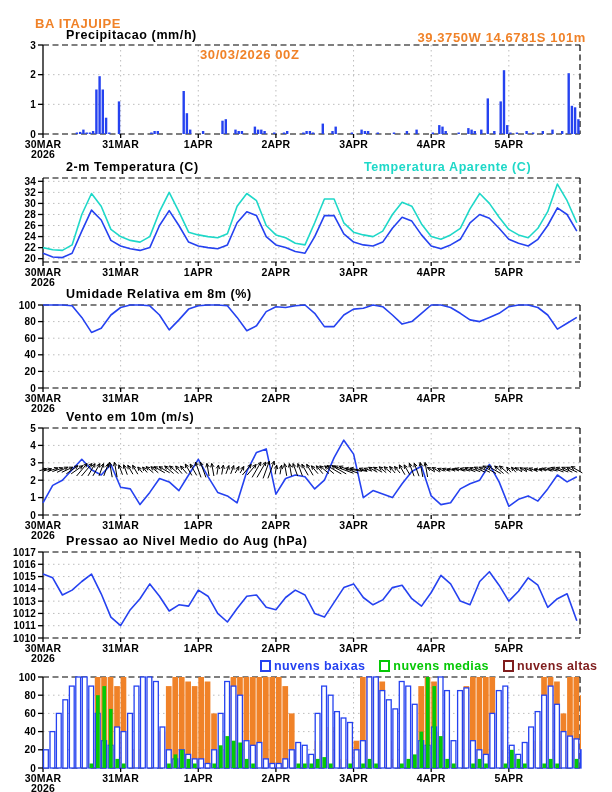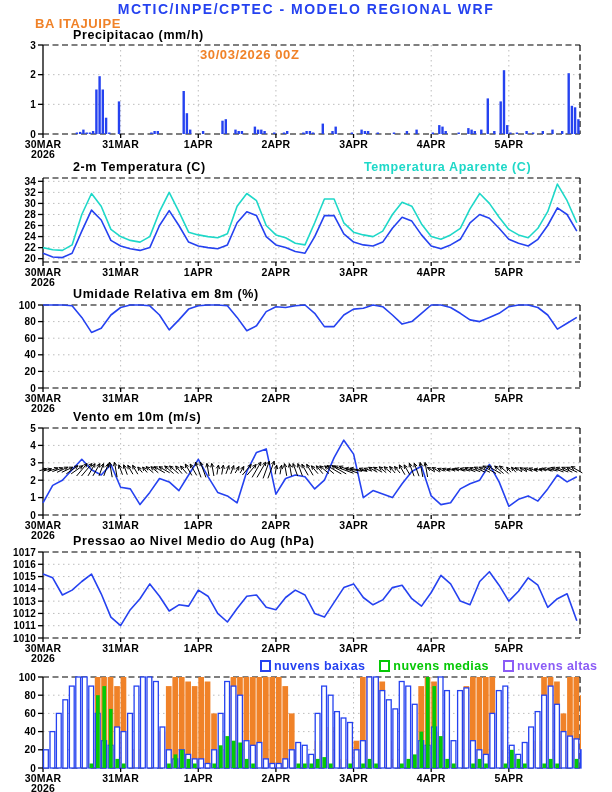--- a/index.html
+++ b/index.html
@@ -5,33 +5,33 @@
   html,body{margin:0;padding:0;background:#ffffff;}
   .page{position:relative;width:612px;height:792px;background:#fff;overflow:hidden;
         font-family:"Liberation Sans",sans-serif;}
   svg{position:absolute;left:0;top:0;}
   .tick{font:bold 10px "Liberation Sans",sans-serif;fill:#000;letter-spacing:.2px;}
   .xlab{font:bold 10.5px "Liberation Sans",sans-serif;fill:#000;letter-spacing:.2px;}
   .hdr1{position:absolute;left:0;top:1px;width:612px;text-align:center;
         font-size:14px;font-weight:bold;letter-spacing:1.5px;}
   .hdr2{position:absolute;top:16px;font-size:13px;font-weight:bold;letter-spacing:.6px;}
   .loc{position:absolute;top:30px;right:26px;font-size:13px;font-weight:bold;letter-spacing:.6px;}
-  .ptitle{position:absolute;font-size:12.5px;font-weight:bold;color:#000;letter-spacing:.6px;white-space:nowrap;margin-left:7px;}
+  .ptitle{position:absolute;font-size:12.5px;font-weight:bold;color:#000;letter-spacing:.6px;white-space:nowrap;}
   .plegend{position:absolute;font-size:12.5px;font-weight:bold;letter-spacing:.6px;white-space:nowrap;}
   .legendrow{position:absolute;display:flex;gap:14px;font-size:12.5px;font-weight:bold;letter-spacing:.4px;}
   .legitem{display:flex;align-items:center;gap:3px;white-space:nowrap;}
   .sq{display:inline-block;width:7px;height:8px;border:2px solid currentColor;background:#fff;}
 </style>
 </head>
 <body>
 
 <div class="page">
-  <div class="hdr1" style="color: rgb(37, 66, 240);">MCTIC/INPE/CPTEC - MODELO REGIONAL WRF</div>
   <span class="hdr2" style="left: 35px; color: rgb(240, 130, 40);">BA ITAJUIPE</span>
   <span class="hdr2" style="left: 200px; color: rgb(240, 130, 40); margin-top: 31px;">30/03/2026 00Z</span>
+  <div class="loc" style="color: rgb(240, 130, 40);">39.3750W 14.6781S 101m</div>
 
   <svg id="chart" width="612" height="792">
       <g>
         <line x1="38" x2="43" y1="134" y2="134" stroke="#000" stroke-width="1.3"></line>
         <text x="36" y="137.5" text-anchor="end" class="tick">0</text>
         <line x1="43" x2="580" y1="104.33333333333334" y2="104.33333333333334" stroke="#bdbdbd" stroke-width="1" stroke-dasharray="1.5 3.5"></line>
         <line x1="38" x2="43" y1="104.33333333333334" y2="104.33333333333334" stroke="#000" stroke-width="1.3"></line>
         <text x="36" y="107.83333333333334" text-anchor="end" class="tick">1</text>
         <line x1="43" x2="580" y1="74.66666666666667" y2="74.66666666666667" stroke="#bdbdbd" stroke-width="1" stroke-dasharray="1.5 3.5"></line>
         <line x1="38" x2="43" y1="74.66666666666667" y2="74.66666666666667" stroke="#000" stroke-width="1.3"></line>
@@ -914,18 +914,18 @@
 
   <div class="legendrow" style="left:248px;top:659px;">
     <span class="legitem" style="color: rgb(37, 66, 240); padding-left: 12px;">
       <span class="sq"></span>
       <span>nuvens baixas</span>
     </span>
     <span class="legitem" style="color: rgb(6, 200, 6); text-align: center;">
       <span class="sq"></span>
       <span>nuvens medias</span>
     </span>
-    <span class="legitem" style="color: #8b5cf6;">
+    <span class="legitem" style="color: #7f1d1d;">
       <span class="sq"></span>
       <span>nuvens altas</span>
     </span>
   </div>
 </div>
 
 </body></html>

